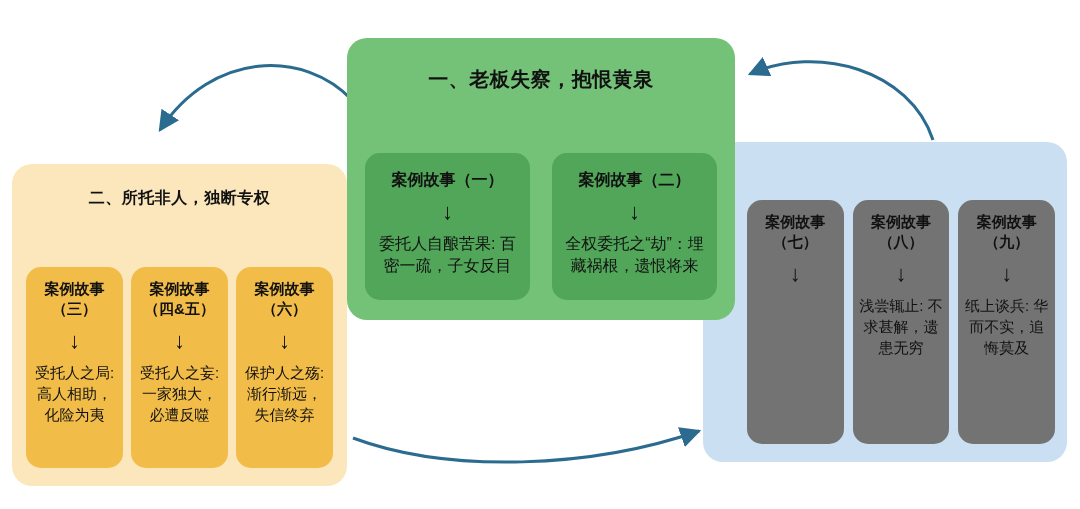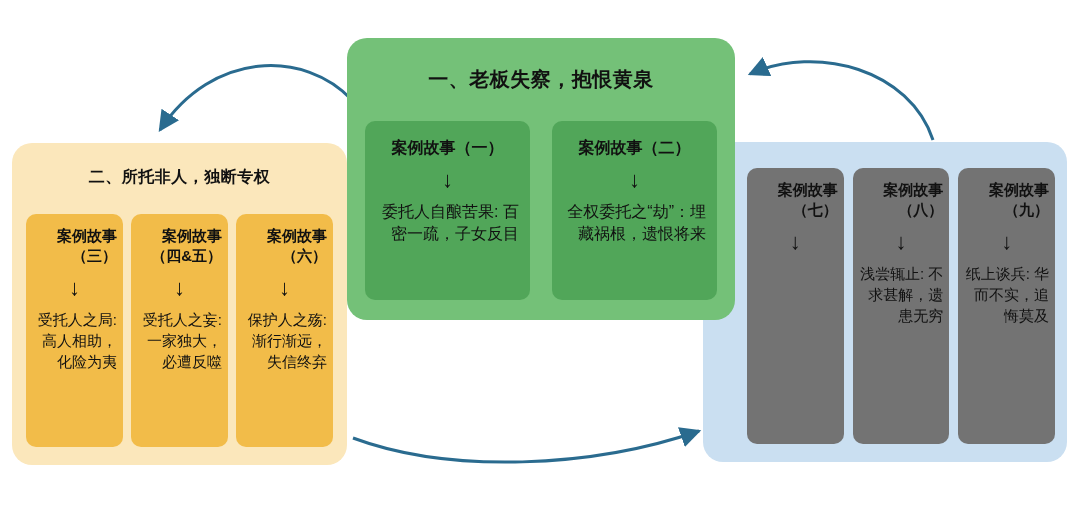--- a/index.html
+++ b/index.html
@@ -6,33 +6,33 @@
   html,body { background:#ffffff; }
   body { font-family:"Liberation Sans","DejaVu Sans",sans-serif; color:#111; }
   .canvas { position:relative; width:1080px; height:509px; background:#ffffff; overflow:hidden; }
 
   .arrows { position:absolute; left:0; top:0; z-index:0; }
 
   .panel { position:absolute; border-radius:20px; display:flex; flex-direction:column; }
   .panel-title { font-weight:bold; text-align:center; font-size:20px; letter-spacing:0.5px; }
 
   .cards { display:flex; flex:1; }
-  .card { border-radius:10px; text-align:right; display:flex; flex-direction:column; align-items:center; }
+  .card { border-radius:15px; text-align:center; display:flex; flex-direction:column; align-items:center;margin-top:32px; }
   .card-title { font-weight:bold; line-height:1.35; }
   .card-arrow { font-weight:bold; font-size:22px; line-height:1; margin:10px 0 10px; }
   .card-desc { line-height:1.4; }
 
   
   .panel-top { left:347px; top:38px; width:388px; height:282px; background:#74c178; padding:28px 18px 20px; z-index:2; }
   .panel-top .panel-title { margin-bottom:28px; }
   .panel-top .cards { gap:22px; }
   .card-green { background:#51a659; flex:1; padding:16px 11px; font-size:16px; }
 
   
-  .panel-left { left:12px; top:143px; width:335px; height:322px; background:#fbe7bb; padding:24px 14px 18px; z-index:1; }
+  .panel-left { left:12px; top:164px; width:335px; height:322px; background:#fbe7bb; padding:24px 14px 18px; z-index:1; }
   .panel-left .panel-title { font-size:16px; margin-bottom:26px; }
   .panel-left .cards { gap:8px; }
   .card-yellow { background:#f2bc49; flex:1; padding:12px 6px; font-size:15px; }
 
   
   .panel-right { left:703px; top:142px; width:364px; height:320px; background:#cadff1; padding:26px 12px 18px 12px; z-index:1; }
   .panel-right .panel-title { font-size:16px; margin-bottom:38px; padding-left:20px; }
   .panel-right .cards { gap:9px; margin-left:32px; }
   .card-blue { background:#737373; flex:1; padding:12px 6px; font-size:15px; }
 </style>

